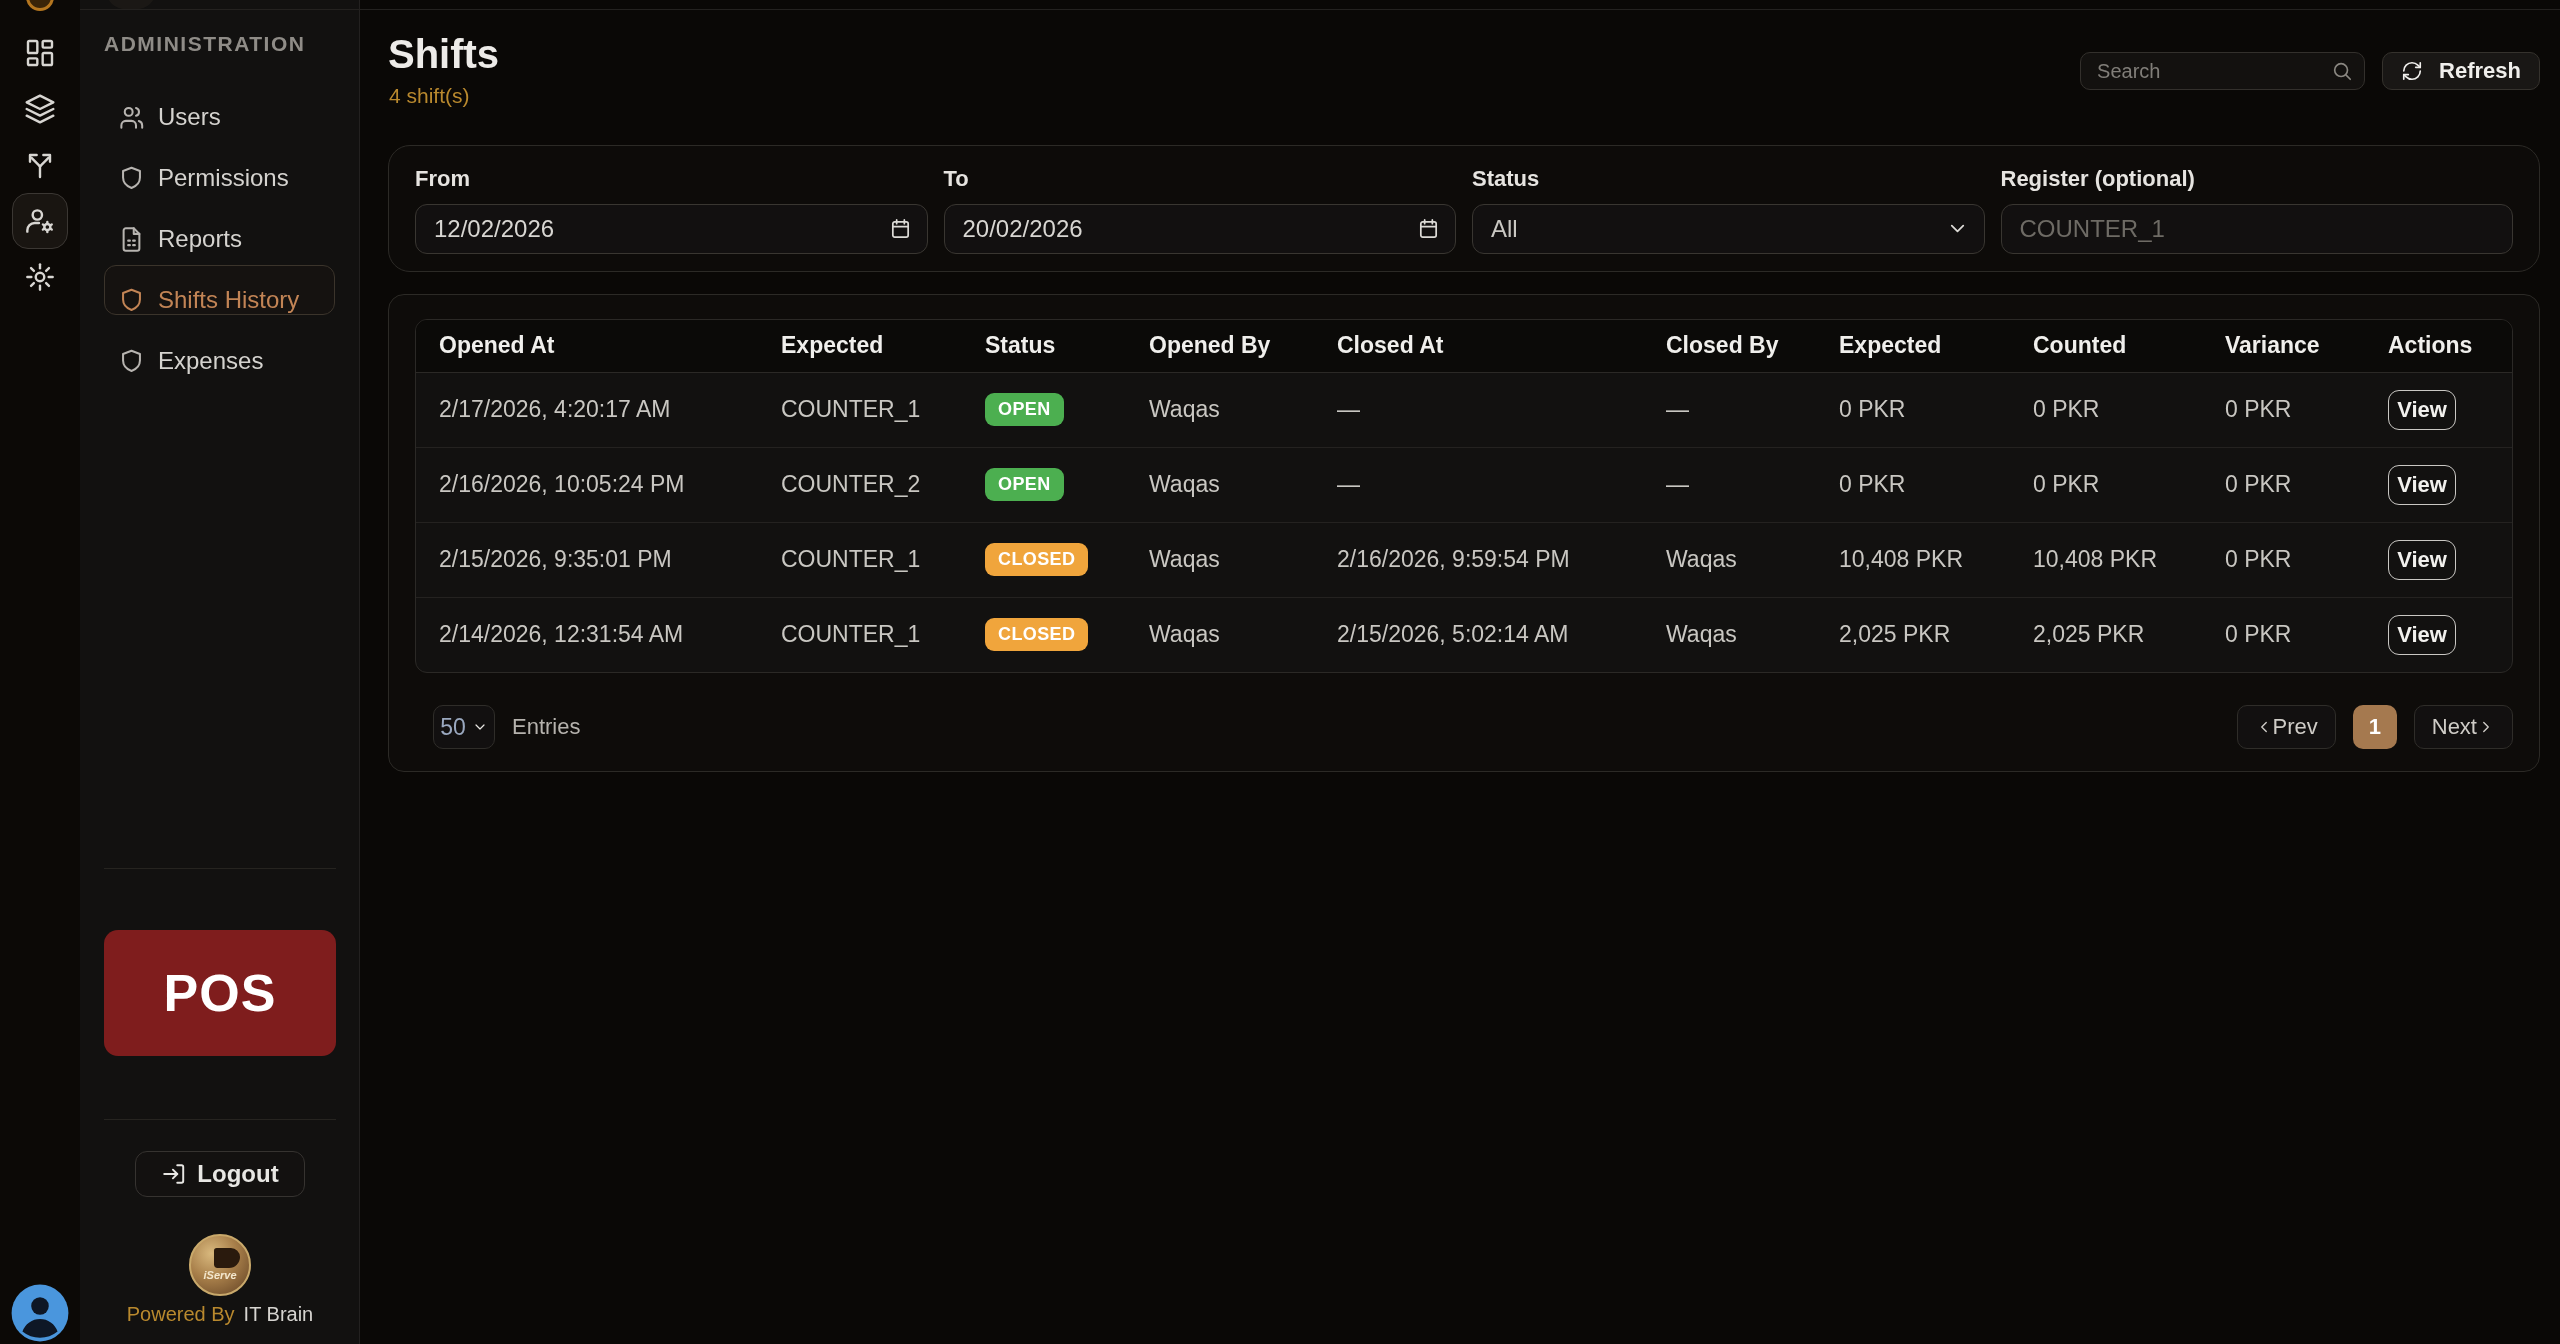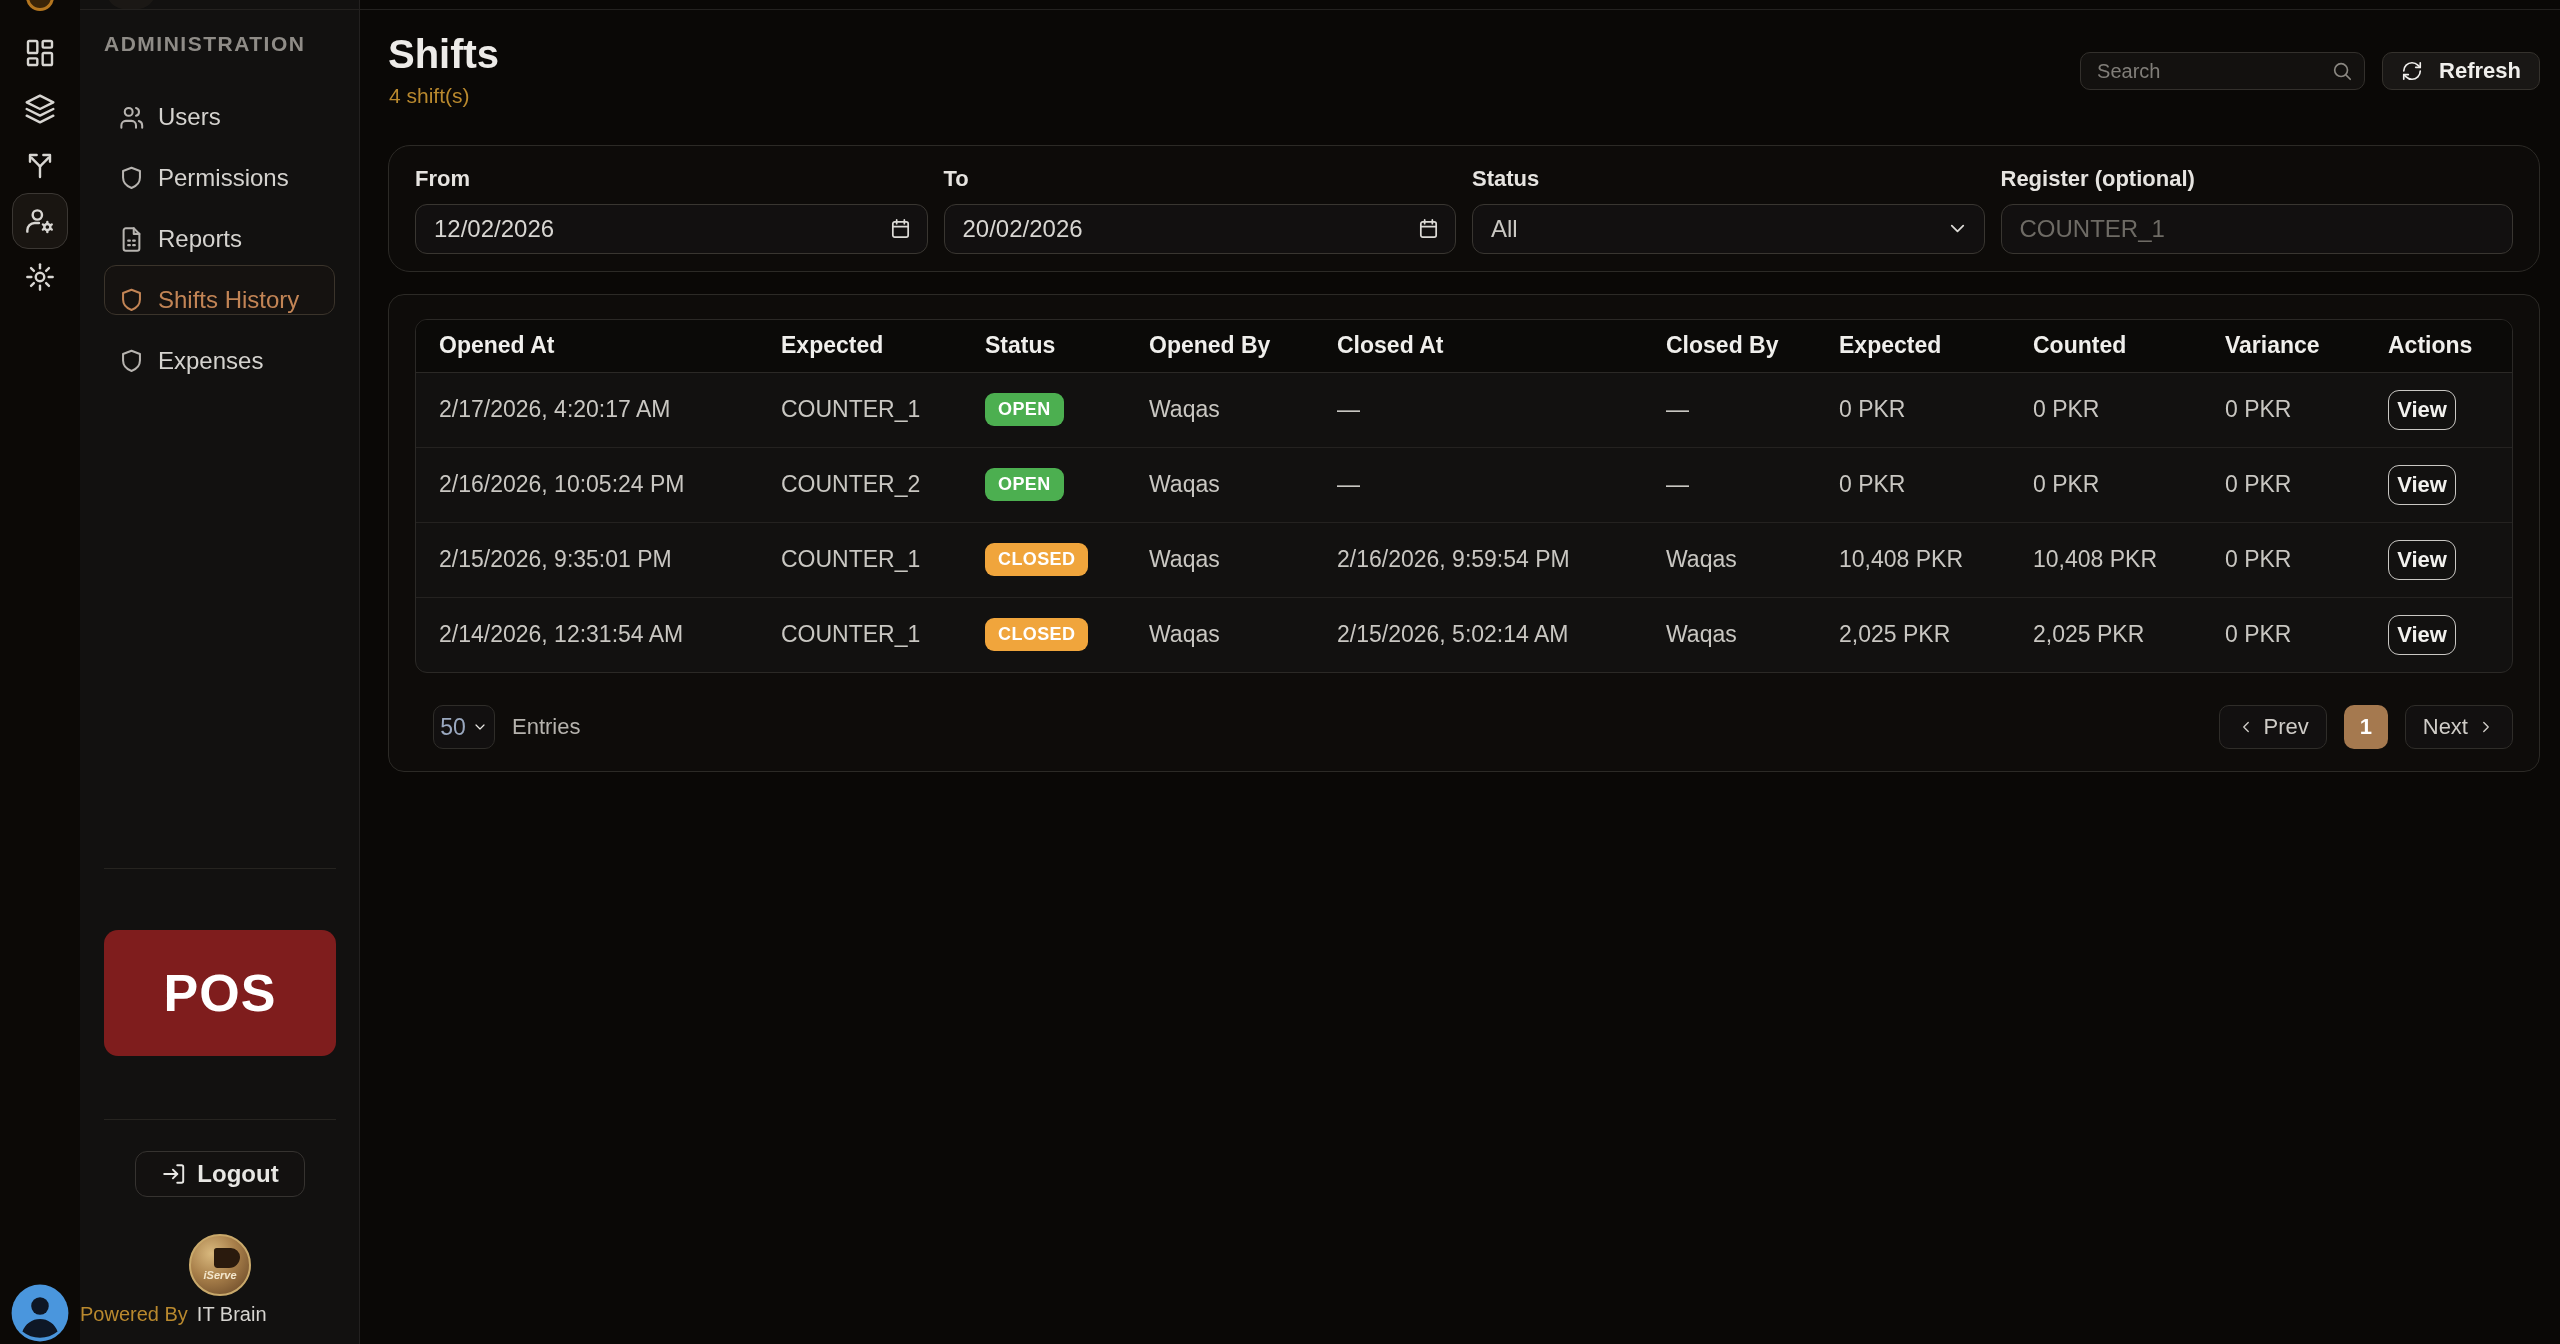--- a/index.html
+++ b/index.html
@@ -44,21 +44,21 @@
     font-size:52px; font-weight:bold; letter-spacing:1px; color:#ffffff; }
   .logout-btn { position:absolute; left:55px; top:1151px; width:170px; height:46px; border-radius:12px;
     border:1px solid #363330; background:#131110; display:flex; align-items:center; justify-content:center;
     gap:10px; font-size:24px; font-weight:600; color:#e8e7e4; cursor:pointer; }
   .iserve-logo { position:absolute; left:109px; top:1234px; width:62px; height:62px; border-radius:50%;
     background:radial-gradient(circle at 35% 30%, #d9b97e 0%, #a87f4a 45%, #5f3f22 100%);
     border:2px solid #c9a96b; display:flex; align-items:flex-end; justify-content:center; overflow:hidden;font-style:italic; }
   .iserve-logo::before { content:""; position:absolute; right:9px; top:12px; width:26px; height:20px;
     background:#2a1a0d; border-radius:3px 10px 12px 4px; }
   .iserve-logo .iserve-text { position:relative; font-size:11px; font-weight:bold; color:#f3e7cd; margin-bottom:13px; }
-  .powered { position:absolute; left:0; top:1303px; width:280px; display:flex; gap:9px;
+  .powered { position:absolute; left:0; top:1303px; width:280px; display:flex; justify-content:center; gap:9px;
     font-size:20px; }
   .powered .pb { color:#b9892e; }
   .powered .brand { color:#d6d4d0; }
 
   
   .main { position:absolute; left:360px; top:0; right:0; bottom:0; background:#0a0806; }
   .page-title { position:absolute; left:28px; top:32px; font-size:40px; font-weight:800; color:#edebe8; }
   .page-subtitle { position:absolute; left:29px; top:84px; font-size:21px; color:#b9892e; }
   .header-actions { position:absolute; top:52px; right:20px; display:flex; gap:17px; align-items:center; }
   .search-box { position:relative; width:285px; height:38px; }
@@ -99,21 +99,21 @@
   .view-btn { width:68px; height:40px; border:1px solid #c9c7c3; border-radius:11px; background:transparent;
     color:#f2f1ee; font-size:22px; font-weight:600; font-family:"Liberation Sans",sans-serif; cursor:pointer; }
 
   .table-footer { margin-top:32px; display:flex; justify-content:space-between; align-items:center; }
   .footer-left { display:flex; align-items:center; margin-left:18px; }
   .page-size { width:62px; height:44px; border:1px solid #2f2d29; border-radius:10px; background:#121010;
     display:flex; align-items:center; justify-content:center; gap:6px; cursor:pointer; }
   .page-size .ps-val { font-size:23px; color:#9aa8bf; }
   .entries { margin-left:17px; font-size:22px; color:#b5b2ad; }
   .footer-right { display:flex; align-items:center; gap:17px; }
-  .pg-btn { height:44px; padding:0 17px; display:flex; align-items:center; gap:9px;
+  .pg-btn { height:44px; padding:0 17px; display:flex; align-items:center; 
     border:1px solid #2f2d29; border-radius:10px; background:#121010; color:#cfccc7;
     font-size:22px; cursor:pointer; }
   .pg-current { width:44px; height:44px; border-radius:10px; background:#a5794f; color:#fff;
     display:flex; align-items:center; justify-content:center; font-size:22px; font-weight:bold; cursor:pointer; }
 </style>
 </head>
 <body>
 
 <svg width="0" height="0" style="position:absolute">
   <symbol id="sym-dashboard" viewBox="0 0 24 24">

